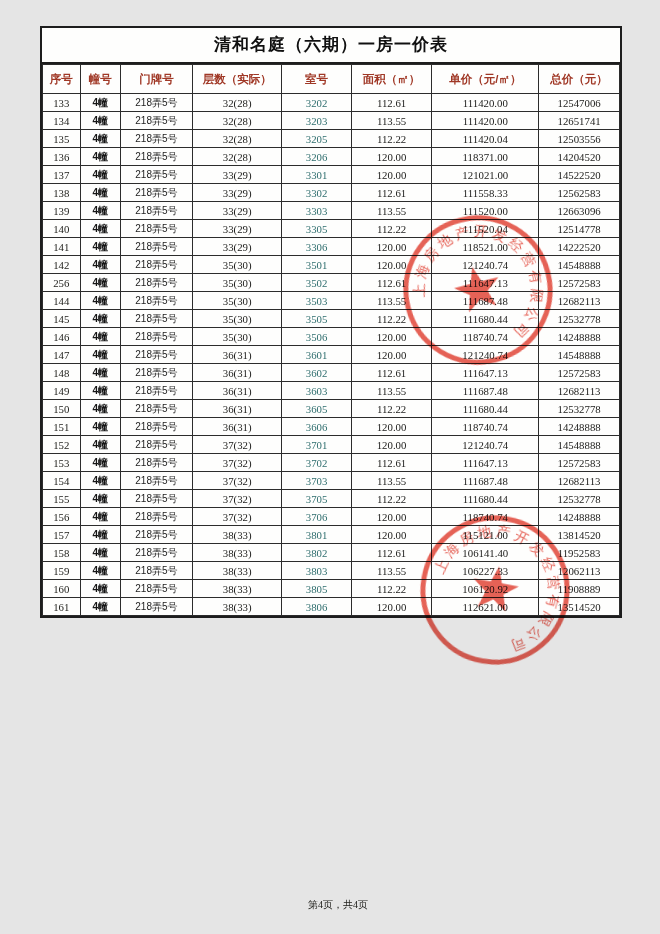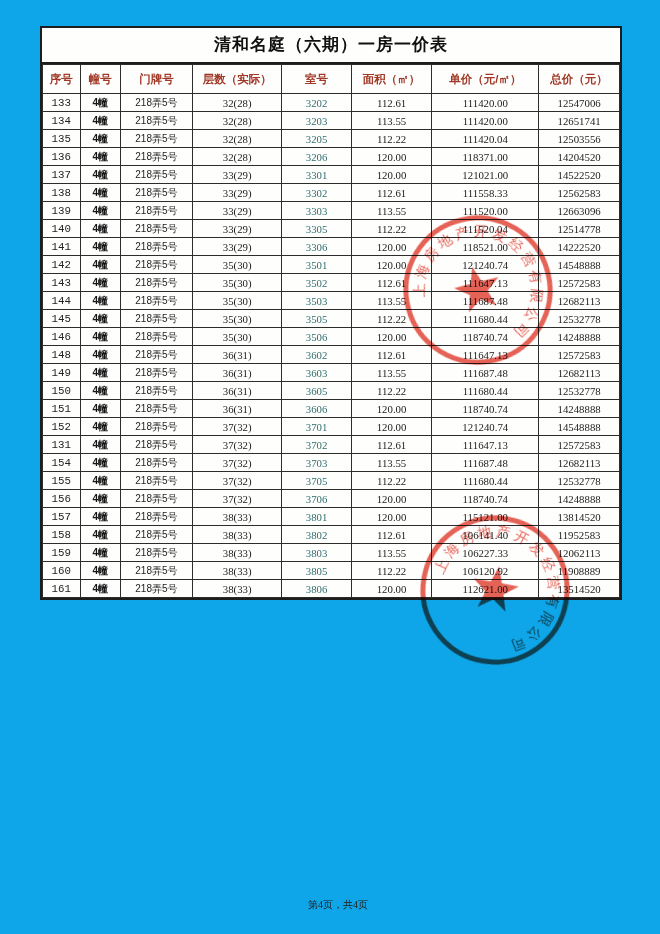--- a/index.html
+++ b/index.html
@@ -1,18 +1,18 @@
 <!DOCTYPE html>
 <html><head>
 <meta charset="utf-8">
 <style>
   html,body { margin:0; padding:0; background:#ffffff; }
   .page {
     position:relative; width:660px; height:934px;
-    background:#0ea5e9; overflow:hidden;
+    background:#e5e5e5; overflow:hidden;
     font-family:"Liberation Sans", sans-serif;
   }
   .doc-box {
     position:absolute; left:40px; top:26px; width:578px;
     border:2px solid #1d1d1d; background:#fefefd;
   }
   .doc-title {
     height:34px; line-height:34px; text-align:center;
     font-weight:bold; font-size:17px; color:#101010;
     letter-spacing:1px; border-bottom:2px solid #1d1d1d;
@@ -24,21 +24,21 @@
     font-family:"Liberation Sans", sans-serif; white-space:nowrap; overflow:hidden;
   }
   .price-table td {
     font-size:10.8px; height:17px; text-align:center;
     border:1px solid #2c2c2c; color:#21211f; padding:0;
     font-family:"Liberation Serif", serif; white-space:nowrap; overflow:hidden;
   }
   .price-table td.col-1 { font-family:"Liberation Sans", sans-serif; font-weight:bold; font-size:10px; color:#161616; }
   .price-table td.col-2 { font-family:"Liberation Sans", sans-serif; font-size:10px; color:#1d1d1d; }
   .price-table td.col-4 { color:#2f6e6e; }
-  .price-table td.col-0 { color:#23231f;font-family:Liberation Mono, monospace; }
+  .price-table td.col-0 { color:#23231f; }
 
   .seal {
     position:absolute; width:160px; height:160px;
     mix-blend-mode:multiply; opacity:.8; filter:blur(.5px);
     pointer-events:none;
   }
   .seal-1 { left:398px; top:210px; transform:rotate(-14deg); }
   .seal-2 { left:415px; top:510px; transform:rotate(10deg); }
 
   .page-footer {
@@ -177,21 +177,21 @@
             <td class="col-0">142</td>
             <td class="col-1">4幢</td>
             <td class="col-2">218弄5号</td>
             <td class="col-3">35(30)</td>
             <td class="col-4">3501</td>
             <td class="col-5">120.00</td>
             <td class="col-6">121240.74</td>
             <td class="col-7">14548888</td>
           </tr>
           <tr>
-            <td class="col-0">143</td>
+            <td class="col-0">256</td>
             <td class="col-1">4幢</td>
             <td class="col-2">218弄5号</td>
             <td class="col-3">35(30)</td>
             <td class="col-4">3502</td>
             <td class="col-5">112.61</td>
             <td class="col-6">111647.13</td>
             <td class="col-7">12572583</td>
           </tr>
           <tr>
             <td class="col-0">144</td>
@@ -217,20 +217,30 @@
             <td class="col-0">146</td>
             <td class="col-1">4幢</td>
             <td class="col-2">218弄5号</td>
             <td class="col-3">35(30)</td>
             <td class="col-4">3506</td>
             <td class="col-5">120.00</td>
             <td class="col-6">118740.74</td>
             <td class="col-7">14248888</td>
           </tr>
           <tr>
+            <td class="col-0">147</td>
+            <td class="col-1">4幢</td>
+            <td class="col-2">218弄5号</td>
+            <td class="col-3">36(31)</td>
+            <td class="col-4">3601</td>
+            <td class="col-5">120.00</td>
+            <td class="col-6">121240.74</td>
+            <td class="col-7">14548888</td>
+          </tr>
+          <tr>
             <td class="col-0">148</td>
             <td class="col-1">4幢</td>
             <td class="col-2">218弄5号</td>
             <td class="col-3">36(31)</td>
             <td class="col-4">3602</td>
             <td class="col-5">112.61</td>
             <td class="col-6">111647.13</td>
             <td class="col-7">12572583</td>
           </tr>
           <tr>
@@ -267,21 +277,21 @@
             <td class="col-0">152</td>
             <td class="col-1">4幢</td>
             <td class="col-2">218弄5号</td>
             <td class="col-3">37(32)</td>
             <td class="col-4">3701</td>
             <td class="col-5">120.00</td>
             <td class="col-6">121240.74</td>
             <td class="col-7">14548888</td>
           </tr>
           <tr>
-            <td class="col-0">131</td>
+            <td class="col-0">153</td>
             <td class="col-1">4幢</td>
             <td class="col-2">218弄5号</td>
             <td class="col-3">37(32)</td>
             <td class="col-4">3702</td>
             <td class="col-5">112.61</td>
             <td class="col-6">111647.13</td>
             <td class="col-7">12572583</td>
           </tr>
           <tr>
             <td class="col-0">154</td>

